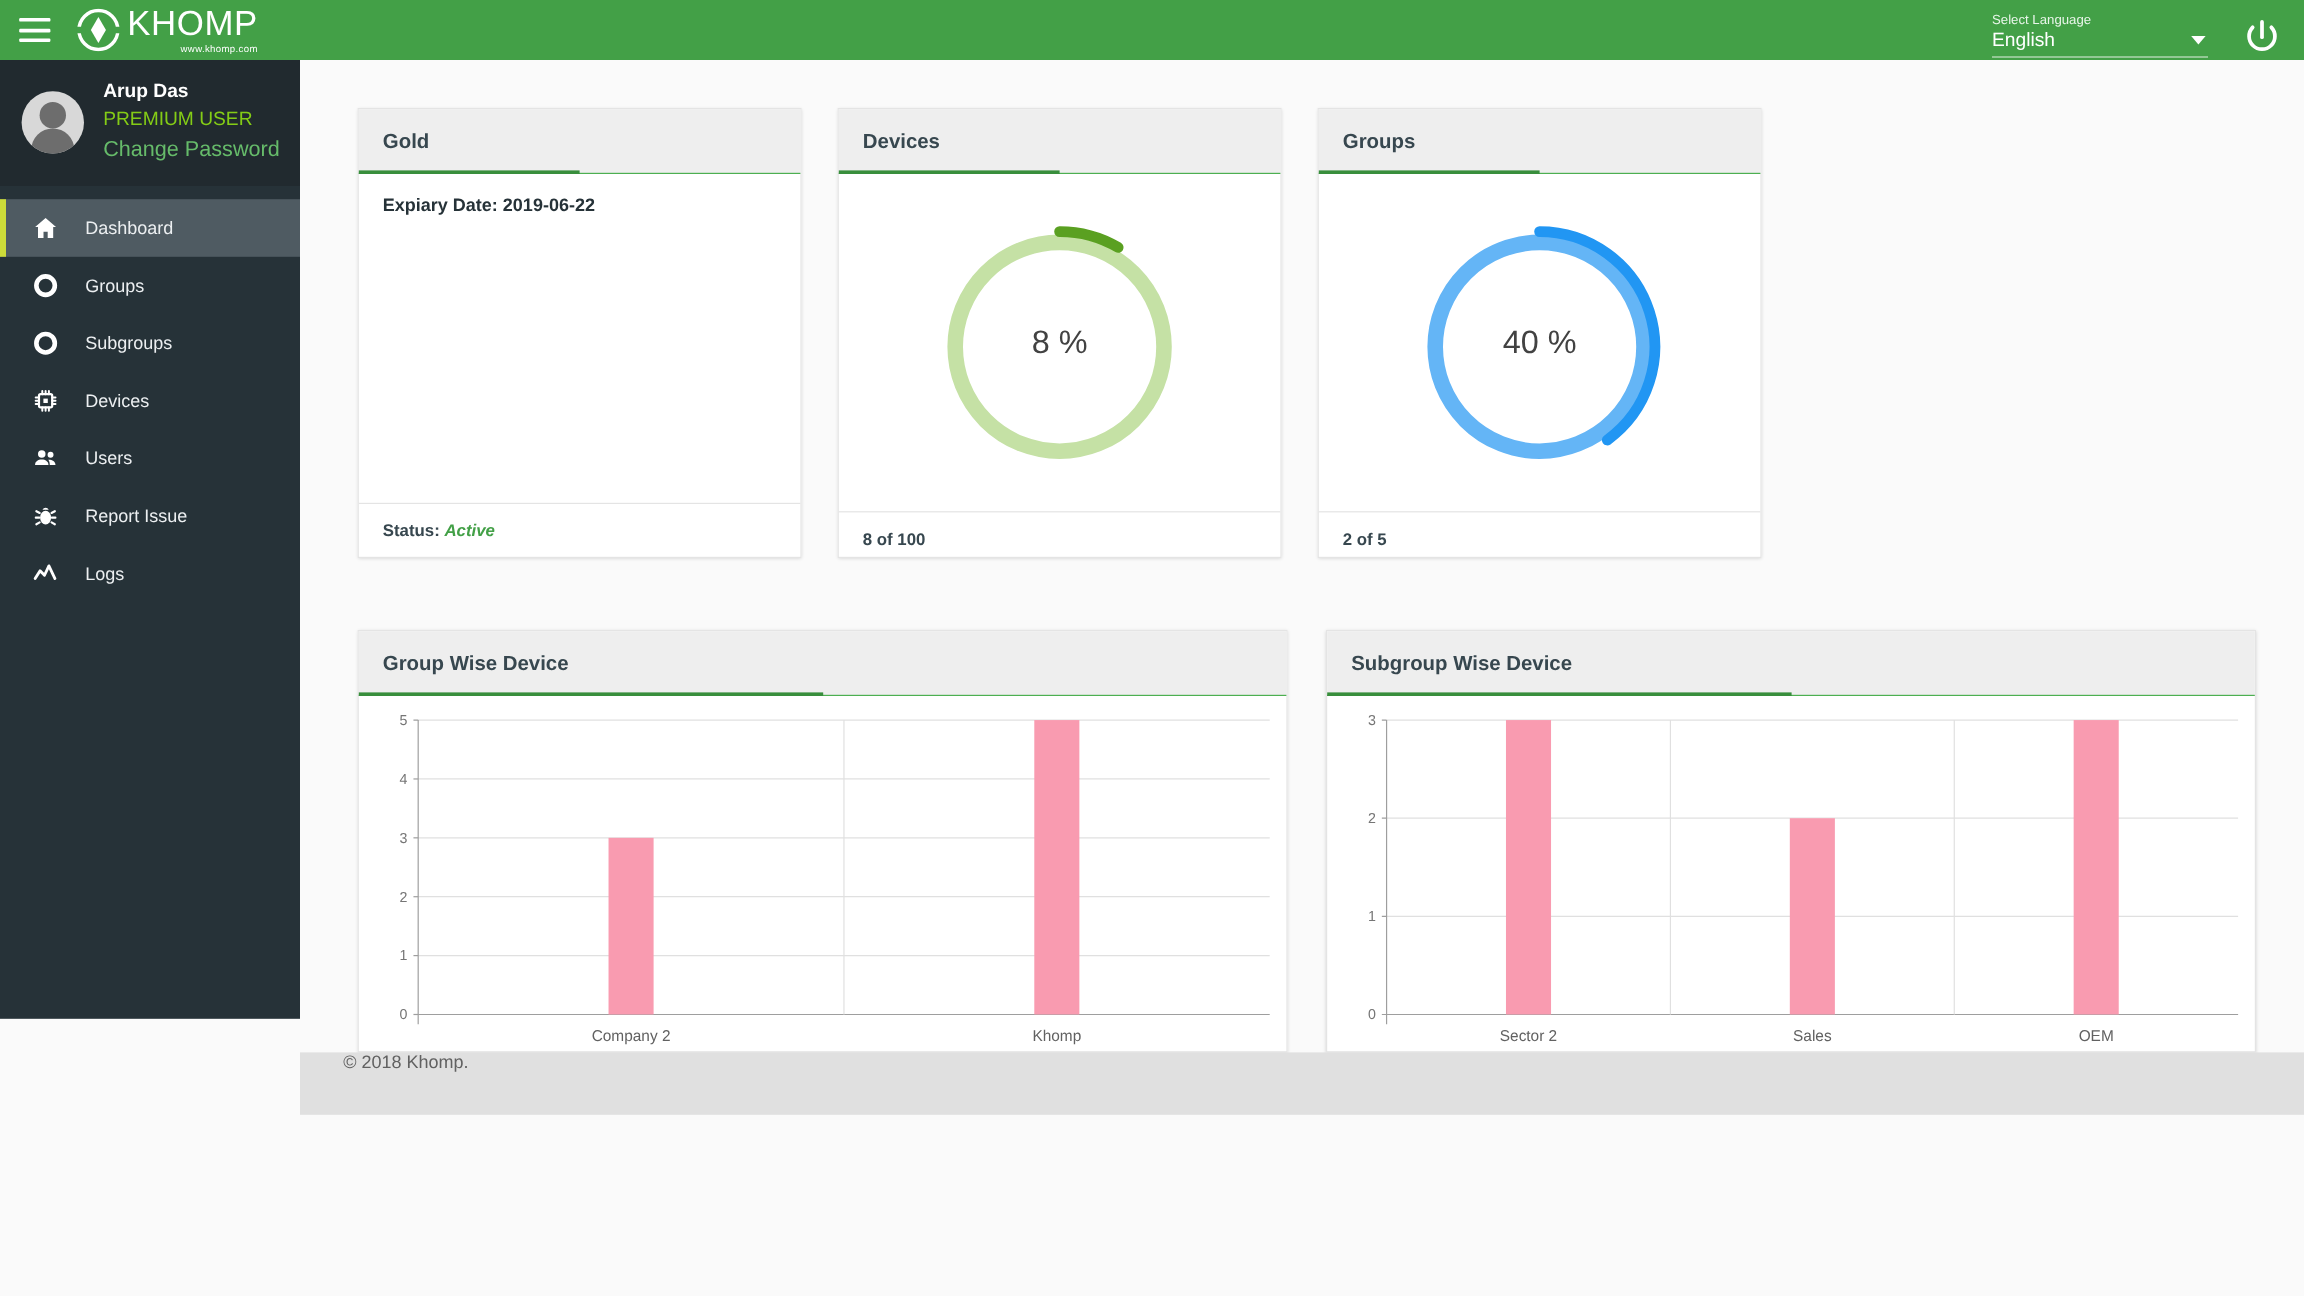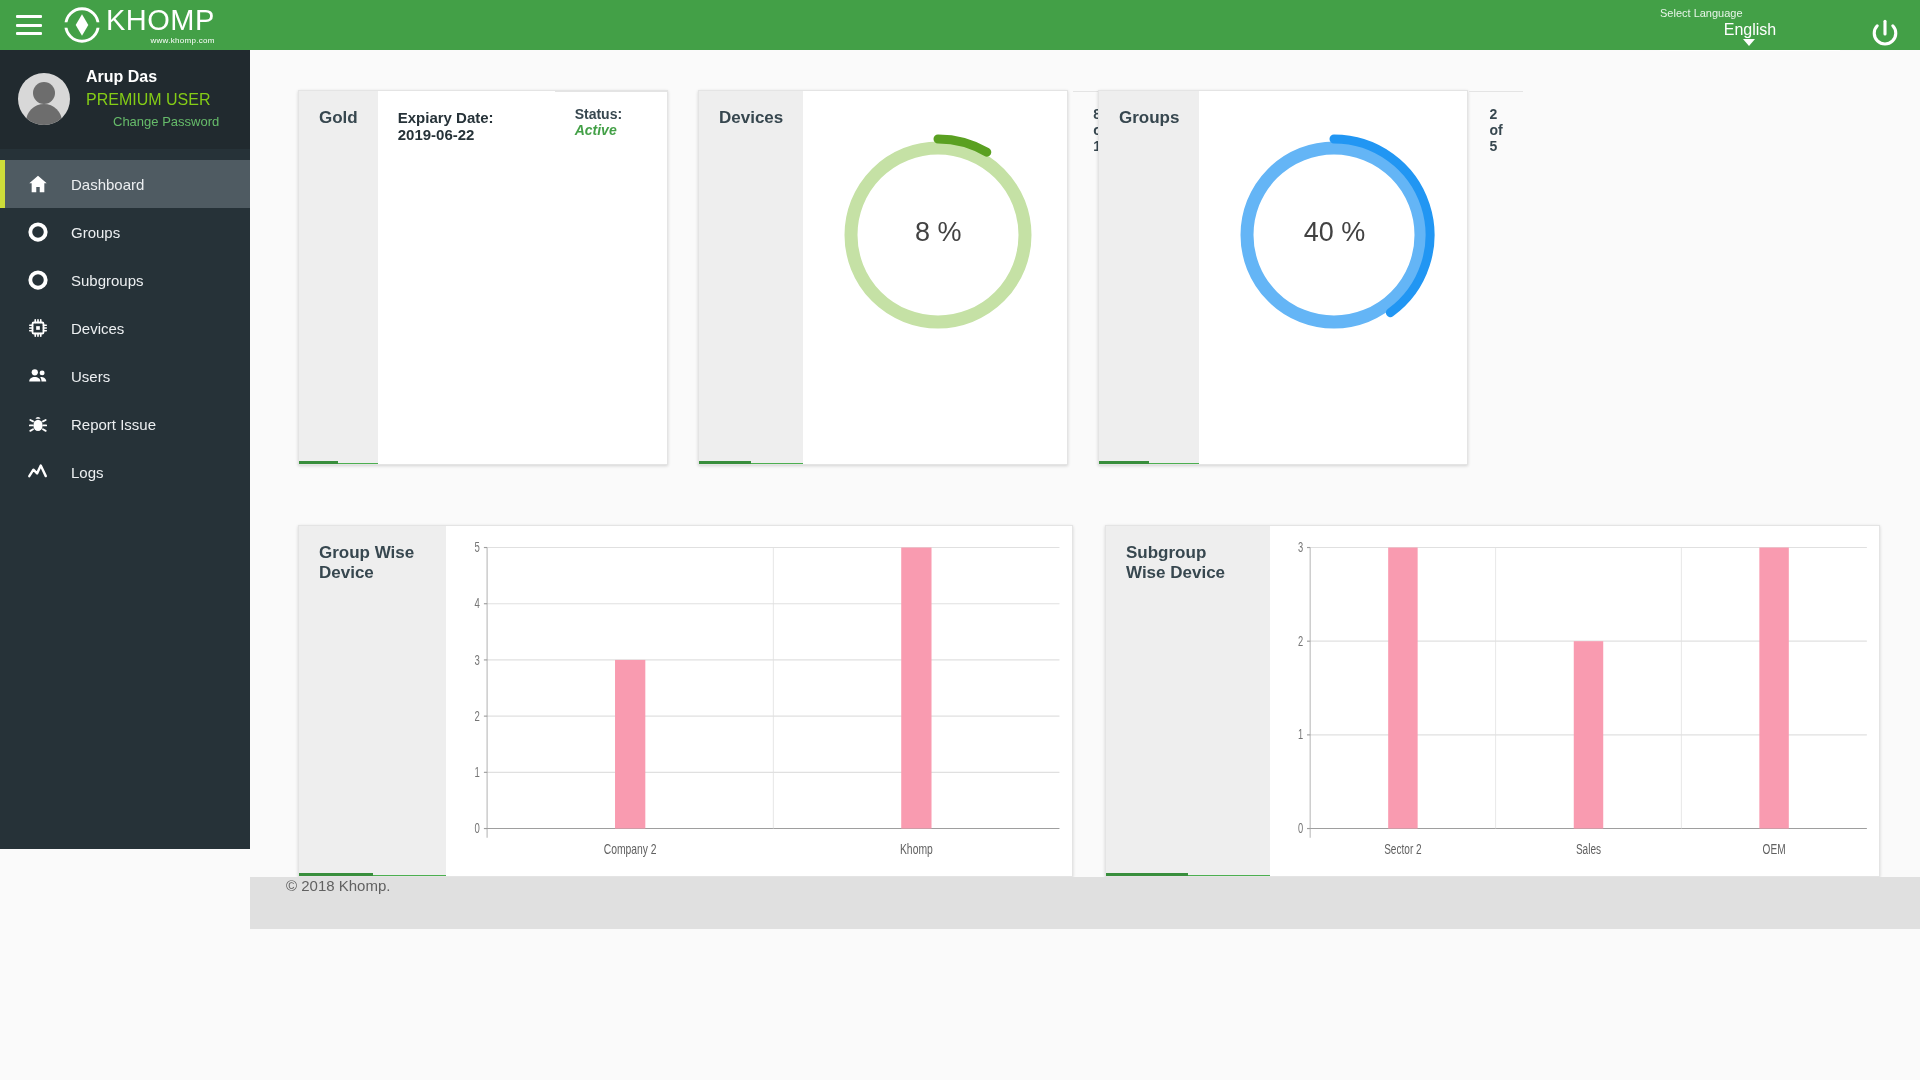--- a/index.html
+++ b/index.html
@@ -22,22 +22,22 @@
   .brand { display: flex; align-items: center; gap: 6px; }
   .brand-mark { width: 36px; height: 36px; }
   .brand-text { display: flex; flex-direction: column; line-height: 1; }
   .brand-name { color: #fff; font-size: 29px; font-weight: 400; letter-spacing: 0.5px; }
   .brand-url { color: #fff; font-size: 8px; text-align: right; margin-top: 2px; letter-spacing: 0.3px; }
 
   .topbar-right { margin-left: auto; display: flex; align-items: flex-end; padding-right: 18px; gap: 28px; margin-top: 12px; }
   .lang-wrap { display: flex; flex-direction: column; width: 180px; padding-bottom: 4px; }
   .lang-label { color: #e8f5e9; font-size: 11px; margin-bottom: 2px; }
   .lang-select-row {
-    display: flex; align-items: center; justify-content: flex-start;
-    border-bottom: 1px solid rgba(255,255,255,.85); padding-bottom: 4px; cursor: pointer; flex-direction: column;
+    display: flex; align-items: center; justify-content: space-between;
+    border-bottom: 1px solid rgba(255,255,255,.85); padding-bottom: 4px; cursor: pointer;
   }
   .lang-value { color: #fff; font-size: 16px; }
   .caret { width: 0; height: 0; border-left: 6px solid transparent; border-right: 6px solid transparent;
     border-top: 7px solid #fff; margin-right: 2px; }
   .power-btn { width: 34px; height: 34px; margin-bottom: 4px; cursor: pointer; }
 
   
   .body-row { flex: 1 1 auto; display: flex; min-height: 0; }
 
   
@@ -45,36 +45,36 @@
   .profile { display: flex; align-items: center; gap: 16px; padding: 18px 16px 20px 18px; background: #212a2f; }
   .avatar { width: 52px; height: 52px; border-radius: 50%; background: #d8d8d8; flex: 0 0 52px;
     position: relative; overflow: hidden; }
   .avatar::before { content:""; position:absolute; width:22px; height:22px; border-radius:50%;
     background:#6d6d6d; left:15px; top:9px; }
   .avatar::after { content:""; position:absolute; width:36px; height:26px; border-radius:18px 18px 0 0;
     background:#6d6d6d; left:8px; top:31px; }
   .profile-info { display: flex; flex-direction: column; gap: 5px; }
   .profile-name { color: #fff; font-size: 16px; font-weight: bold; }
   .profile-role { color: #84cc16; font-size: 16px; }
-  .profile-link { color: #66bb6a; font-size: 13px; cursor: pointer; margin-left: 27px; }
+  .profile-link { color: #66bb6a; font-size: 18px; cursor: pointer; }
 
   .nav { display: flex; flex-direction: column; }
   .nav-item { display: flex; align-items: center; gap: 22px; height: 48px; padding-left: 22px;
     color: #eceff1; font-size: 15px; cursor: pointer; border-left: 5px solid transparent; }
   .nav-item.active { background: #4f5b62; border-left-color: #cddc39; margin-top: 11px; }
   .nav-icon { width: 22px; height: 22px; flex: 0 0 22px; display: flex; align-items: center; justify-content: center; }
   .nav-icon svg { display: block; }
 
   
   .main { flex: 1 1 auto; display: flex; flex-direction: column; background: #fafafa; min-width: 0; }
   .content { flex: 1 1 auto; padding: 40px 40px 0 48px; }
 
   .row-top { display: flex; gap: 30px; }
   .card { background: #fff; border: 1px solid #e4e4e4; box-shadow: 0 1px 3px rgba(0,0,0,.16);
-    display: flex; flex-direction: row; }
+    display: flex; flex-direction: column; }
   .card-head { background: #eeeeee; padding: 17px 20px; position: relative; }
   .card-title { font-size: 17px; font-weight: bold; color: #37474f; }
   .card-underline { position: absolute; left: 0; bottom: 0; width: 100%; height: 1px; background: #4caf50; }
   .card-underline::after { content:""; position:absolute; left:0; bottom:0; width:50%; height:3px; background:#388e3c; }
   .card-body { flex: 1 1 auto; padding: 18px 20px; position: relative; }
   .card-foot { border-top: 1px solid #e4e4e4; padding: 14px 20px; font-size: 14px; color: #37474f; font-weight: bold; }
 
   .card-gold { width: 370px; height: 375px; }
   .gold-line { font-size: 15px; font-weight: bold; color: #263238; }
   .status-active { color: #43a047; font-style: italic; }

